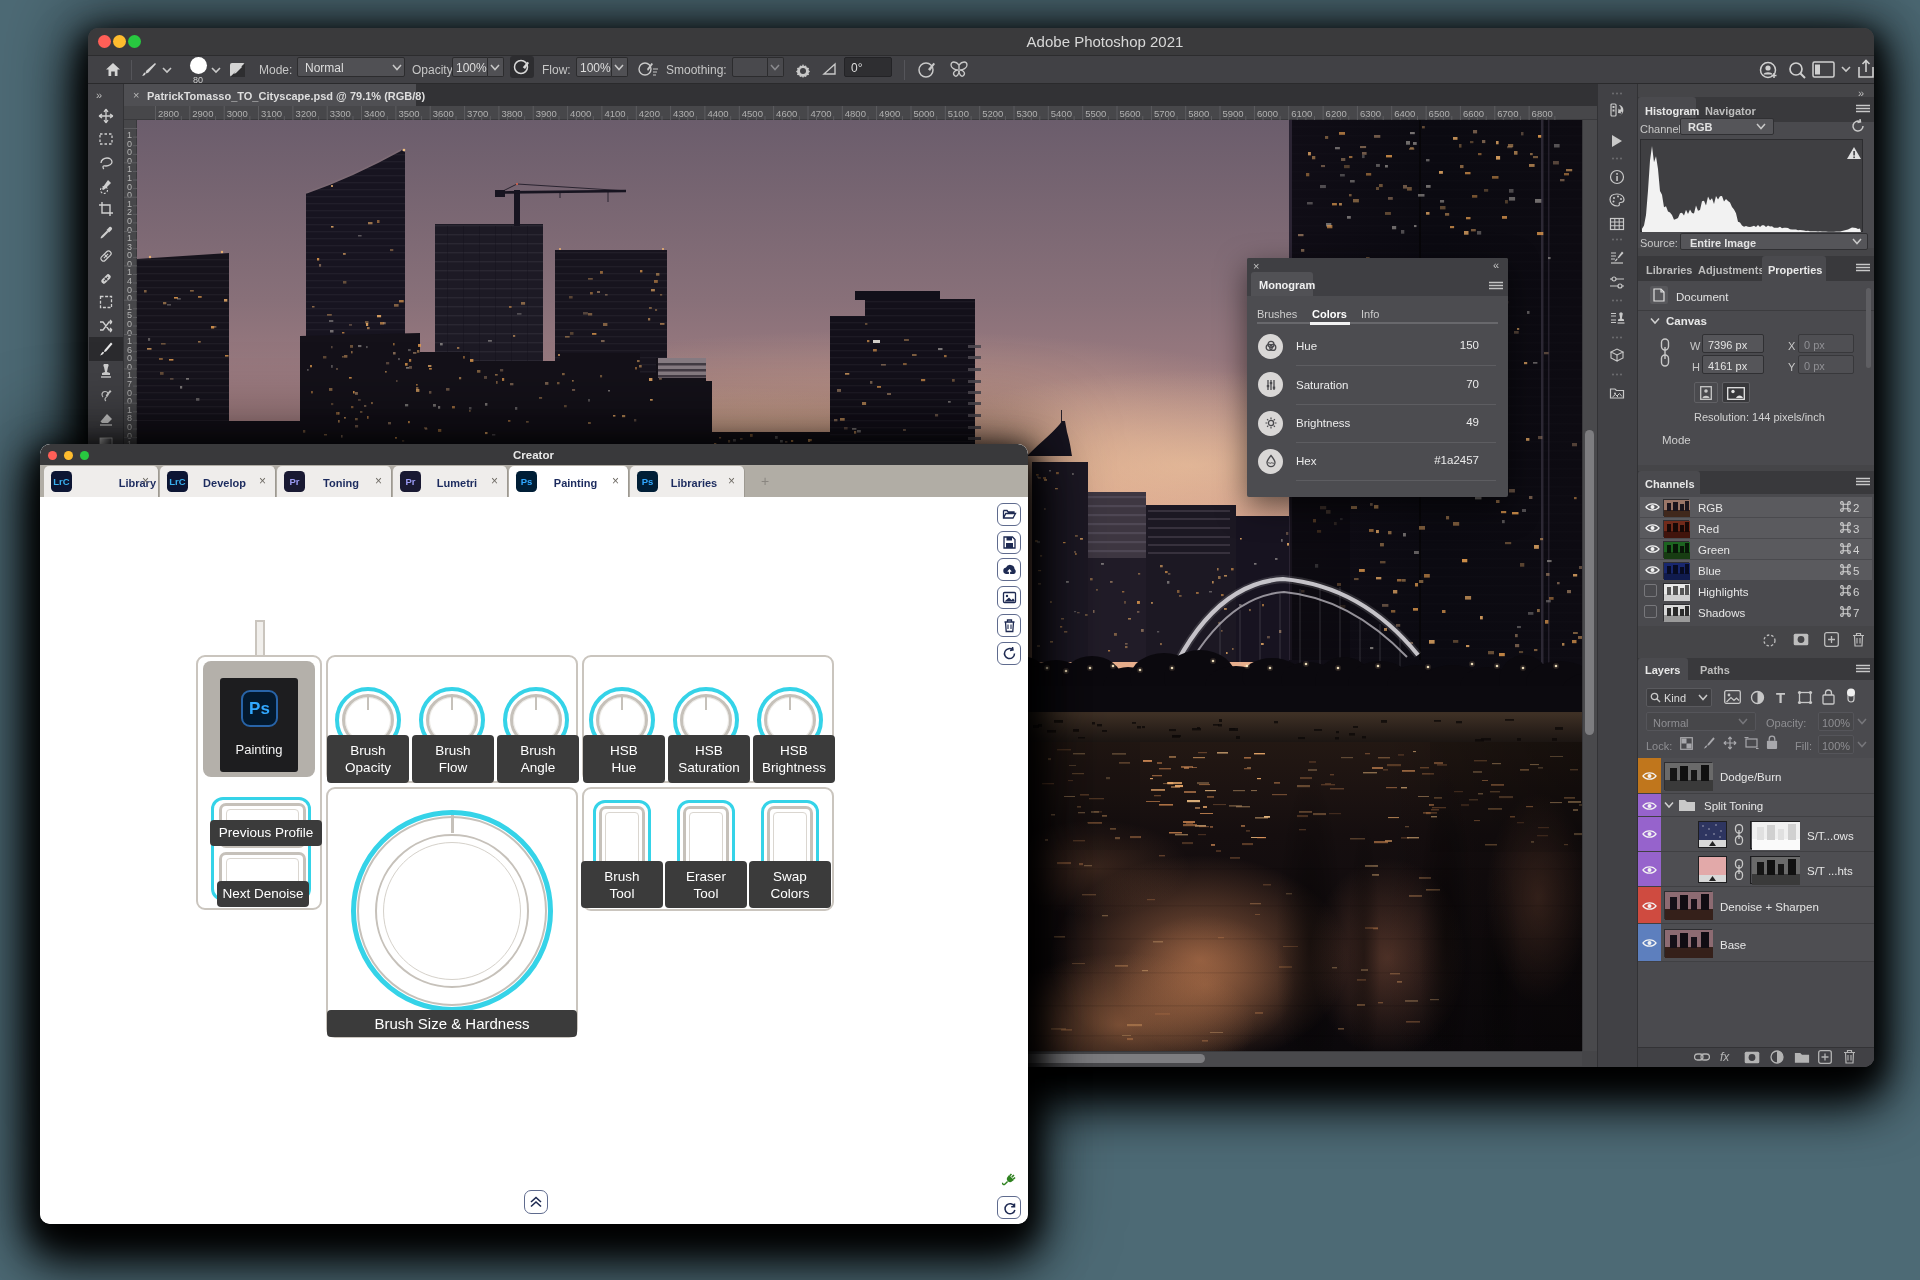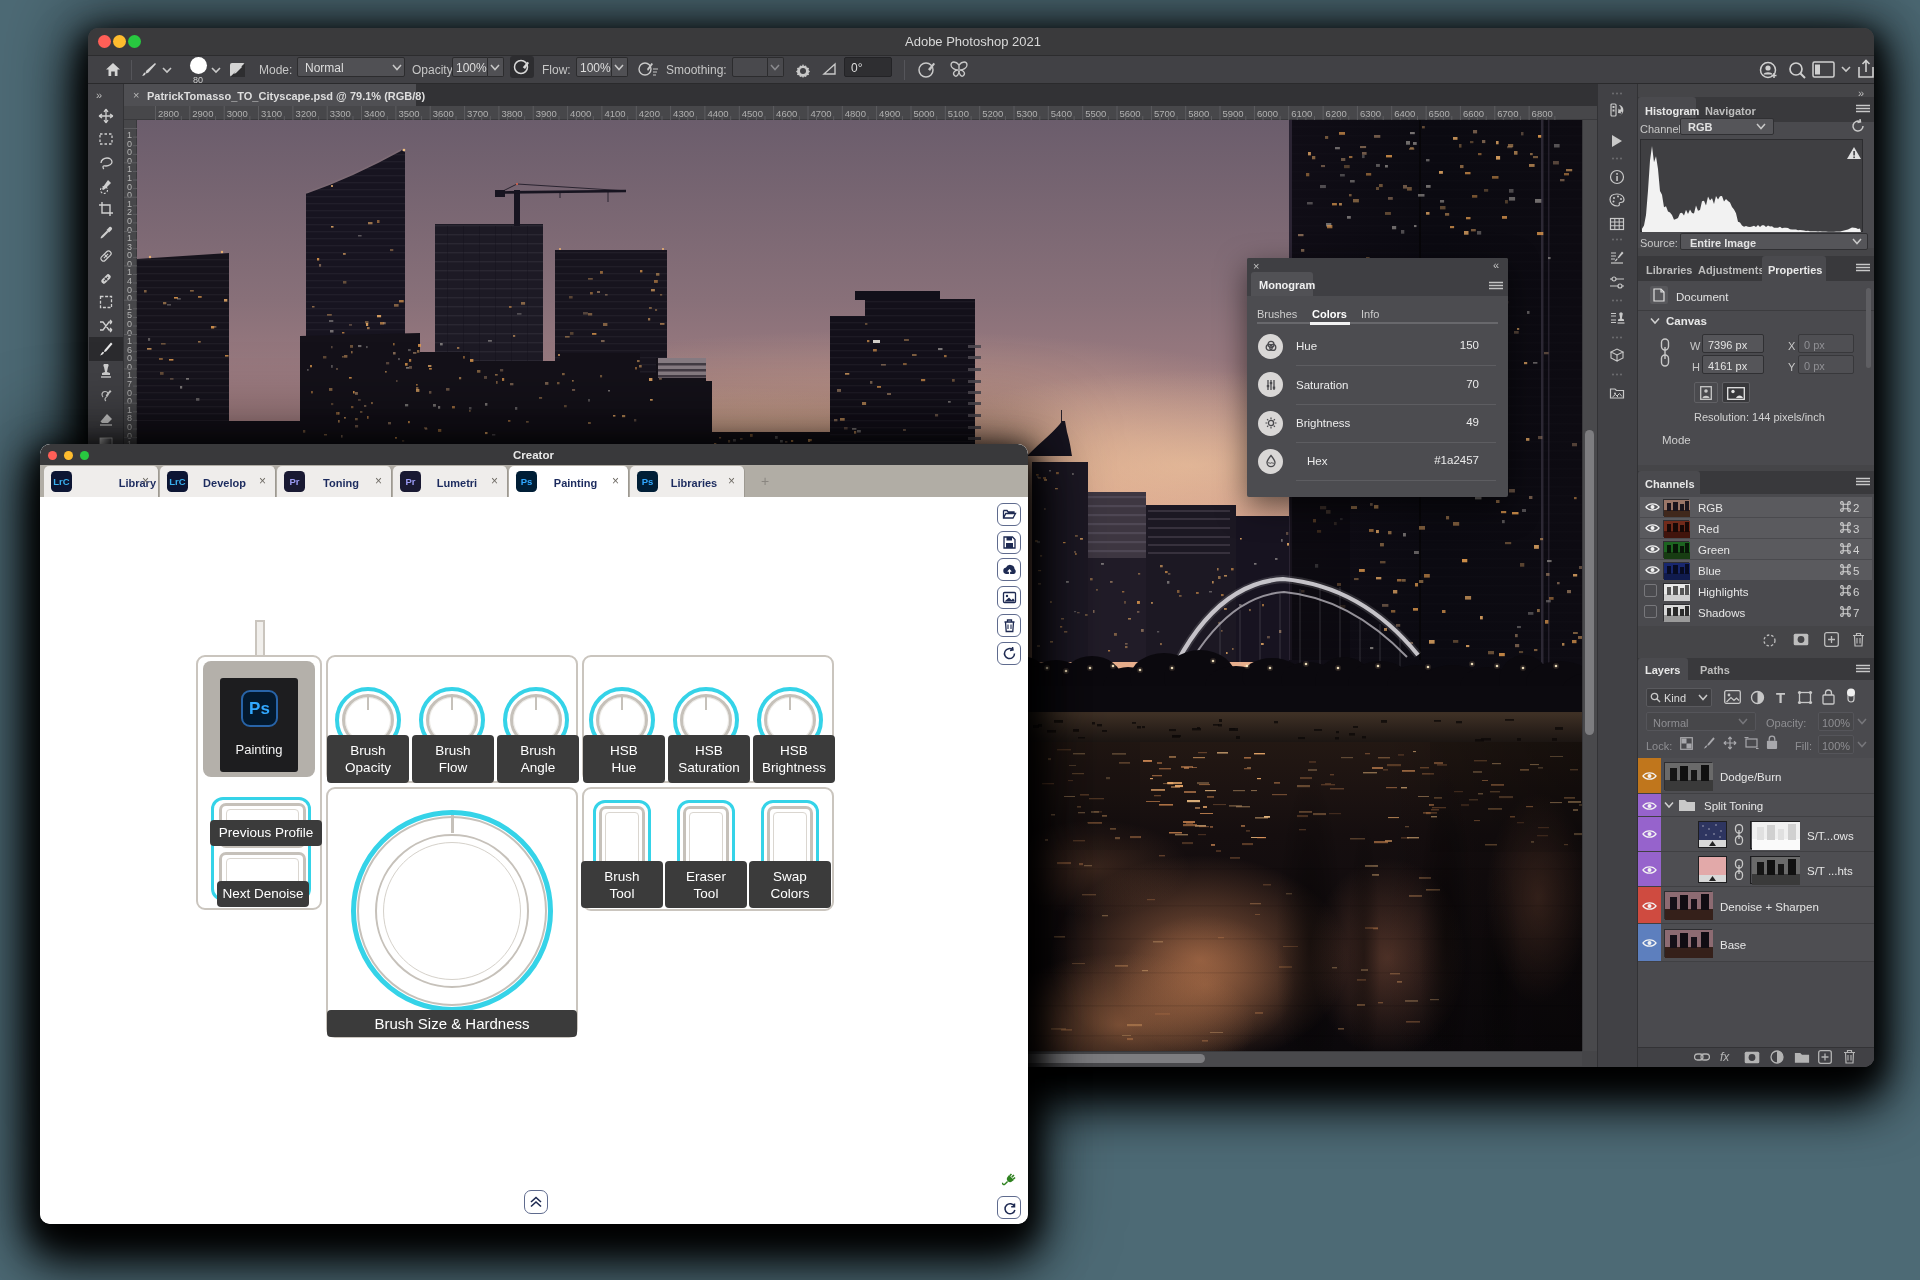--- a/index.html
+++ b/index.html
@@ -6,21 +6,21 @@
 body{background:#4d6a75;font-family:"Liberation Sans",sans-serif;position:relative}
 div{position:absolute}
 svg{position:absolute;display:block}
 
 </style></head><body>
 <div style="left:88px;top:28px;width:1786px;height:1039px;background:#454548;border-radius:10px;box-shadow:0 30px 48px 8px rgba(0,0,0,0.96),0 10px 28px 6px rgba(0,0,0,0.9),0 0 70px 18px rgba(0,0,0,0.5);overflow:hidden">
 <div style="left:0px;top:0px;width:1786px;height:28px;background:#3a3a3c;border-radius:10px 10px 0 0;border-bottom:1px solid #2c2c2e"></div>
 <div style="left:10px;top:7px;width:13px;height:13px;background:#ff5f57;border-radius:50%"></div>
 <div style="left:25px;top:7px;width:13px;height:13px;background:#febc2e;border-radius:50%"></div>
 <div style="left:40px;top:7px;width:13px;height:13px;background:#28c840;border-radius:50%"></div>
-<div style="left:817px;top:6px;width:400px;height:17px;font-size:13px;line-height:16px;color:#d8d8d8;white-space:nowrap;">Adobe Photoshop 2021</div>
+<div style="left:817px;top:6px;width:400px;height:17px;font-size:15px;line-height:16px;color:#d8d8d8;white-space:nowrap;text-align:center;">Adobe Photoshop 2021</div>
 <div style="left:0px;top:28px;width:1786px;height:28px;background:#414145;border-bottom:1px solid #2a2a2c"></div>
 <div style="left:16px;top:33px;width:18px;height:18px;">
       <svg width="18" height="18" viewBox="0 0 18 18">
         <path d="M9 2 L16 8.5 L13.5 8.5 L13.5 15 L10.8 15 L10.8 10.5 L7.2 10.5 L7.2 15 L4.5 15 L4.5 8.5 L2 8.5 Z" fill="#d4d4d4"></path>
       </svg>
     </div>
 <div style="left:43px;top:32px;width:1px;height:20px;background:#55555a"></div>
 <div style="left:52px;top:33px;width:18px;height:18px;">
       <svg width="18" height="18" viewBox="0 0 18 18">
         <path d="M15 2 L16 3 L8.5 11.5 L6.5 12.5 L5.5 11.5 L6.5 9.5 Z" fill="#d4d4d4"></path>
@@ -2358,21 +2358,21 @@
 <div style="left:49px;top:158px;width:400px;height:15.5px;font-size:11.5px;line-height:14.5px;color:#ececec;white-space:nowrap;">Brightness</div>
 <div style="left:49px;top:184px;width:200px;height:1px;background:#5d5d61"></div>
 <div style="left:49px;top:157px;width:183px;height:19px;font-size:11.5px;line-height:15px;color:#ececec;text-align:right">49</div>
 <div style="left:11px;top:190.5px;width:25px;height:25px;background:#d9d7d6;border-radius:50%"></div>
 <div style="left:17px;top:196px;width:14px;height:14px;">
       <svg width="14" height="14" viewBox="0 0 14 14">
         <path d="M7 1.5 C9.5 4.5 11 6.5 11 8.6 A4 4 0 0 1 3 8.6 C3 6.5 4.5 4.5 7 1.5 Z" fill="none" stroke="#4a4a4e" stroke-width="1.3"></path>
         <path d="M4 9 C5 8 6 10 7 9 C8 8 9 10 10 9" stroke="#4a4a4e" stroke-width="1" fill="none"></path>
       </svg>
     </div>
-<div style="left:60px;top:196px;width:400px;height:15.5px;font-size:11.5px;line-height:14.5px;color:#ececec;white-space:nowrap;">Hex</div>
+<div style="left:49px;top:196px;width:400px;height:15.5px;font-size:11.5px;line-height:14.5px;color:#ececec;white-space:nowrap;">Hex</div>
 <div style="left:49px;top:222px;width:200px;height:1px;background:#5d5d61"></div>
 <div style="left:49px;top:195px;width:183px;height:19px;font-size:11.5px;line-height:15px;color:#ececec;text-align:right">#1a2457</div>
 </div>
 <div style="left:40px;top:444px;width:988px;height:780px;background:#ffffff;border-radius:10px;box-shadow:0 30px 48px 8px rgba(0,0,0,0.96),0 10px 28px 6px rgba(0,0,0,0.9),0 0 70px 18px rgba(0,0,0,0.5);overflow:hidden">
 <div style="left:0px;top:0px;width:988px;height:21px;background:#39393b;border-radius:10px 10px 0 0"></div>
 <div style="left:8px;top:7px;width:9px;height:9px;background:#ff5f57;border-radius:50%"></div>
 <div style="left:24px;top:7px;width:9px;height:9px;background:#febc2e;border-radius:50%"></div>
 <div style="left:40px;top:7px;width:9px;height:9px;background:#28c840;border-radius:50%"></div>
 <div style="left:473px;top:4px;width:400px;height:15.5px;font-size:11.5px;line-height:14.5px;color:#e8e8e8;white-space:nowrap;font-weight:bold">Creator</div>
 <div style="left:0px;top:21px;width:988px;height:32px;background:#b1ada5"></div>

